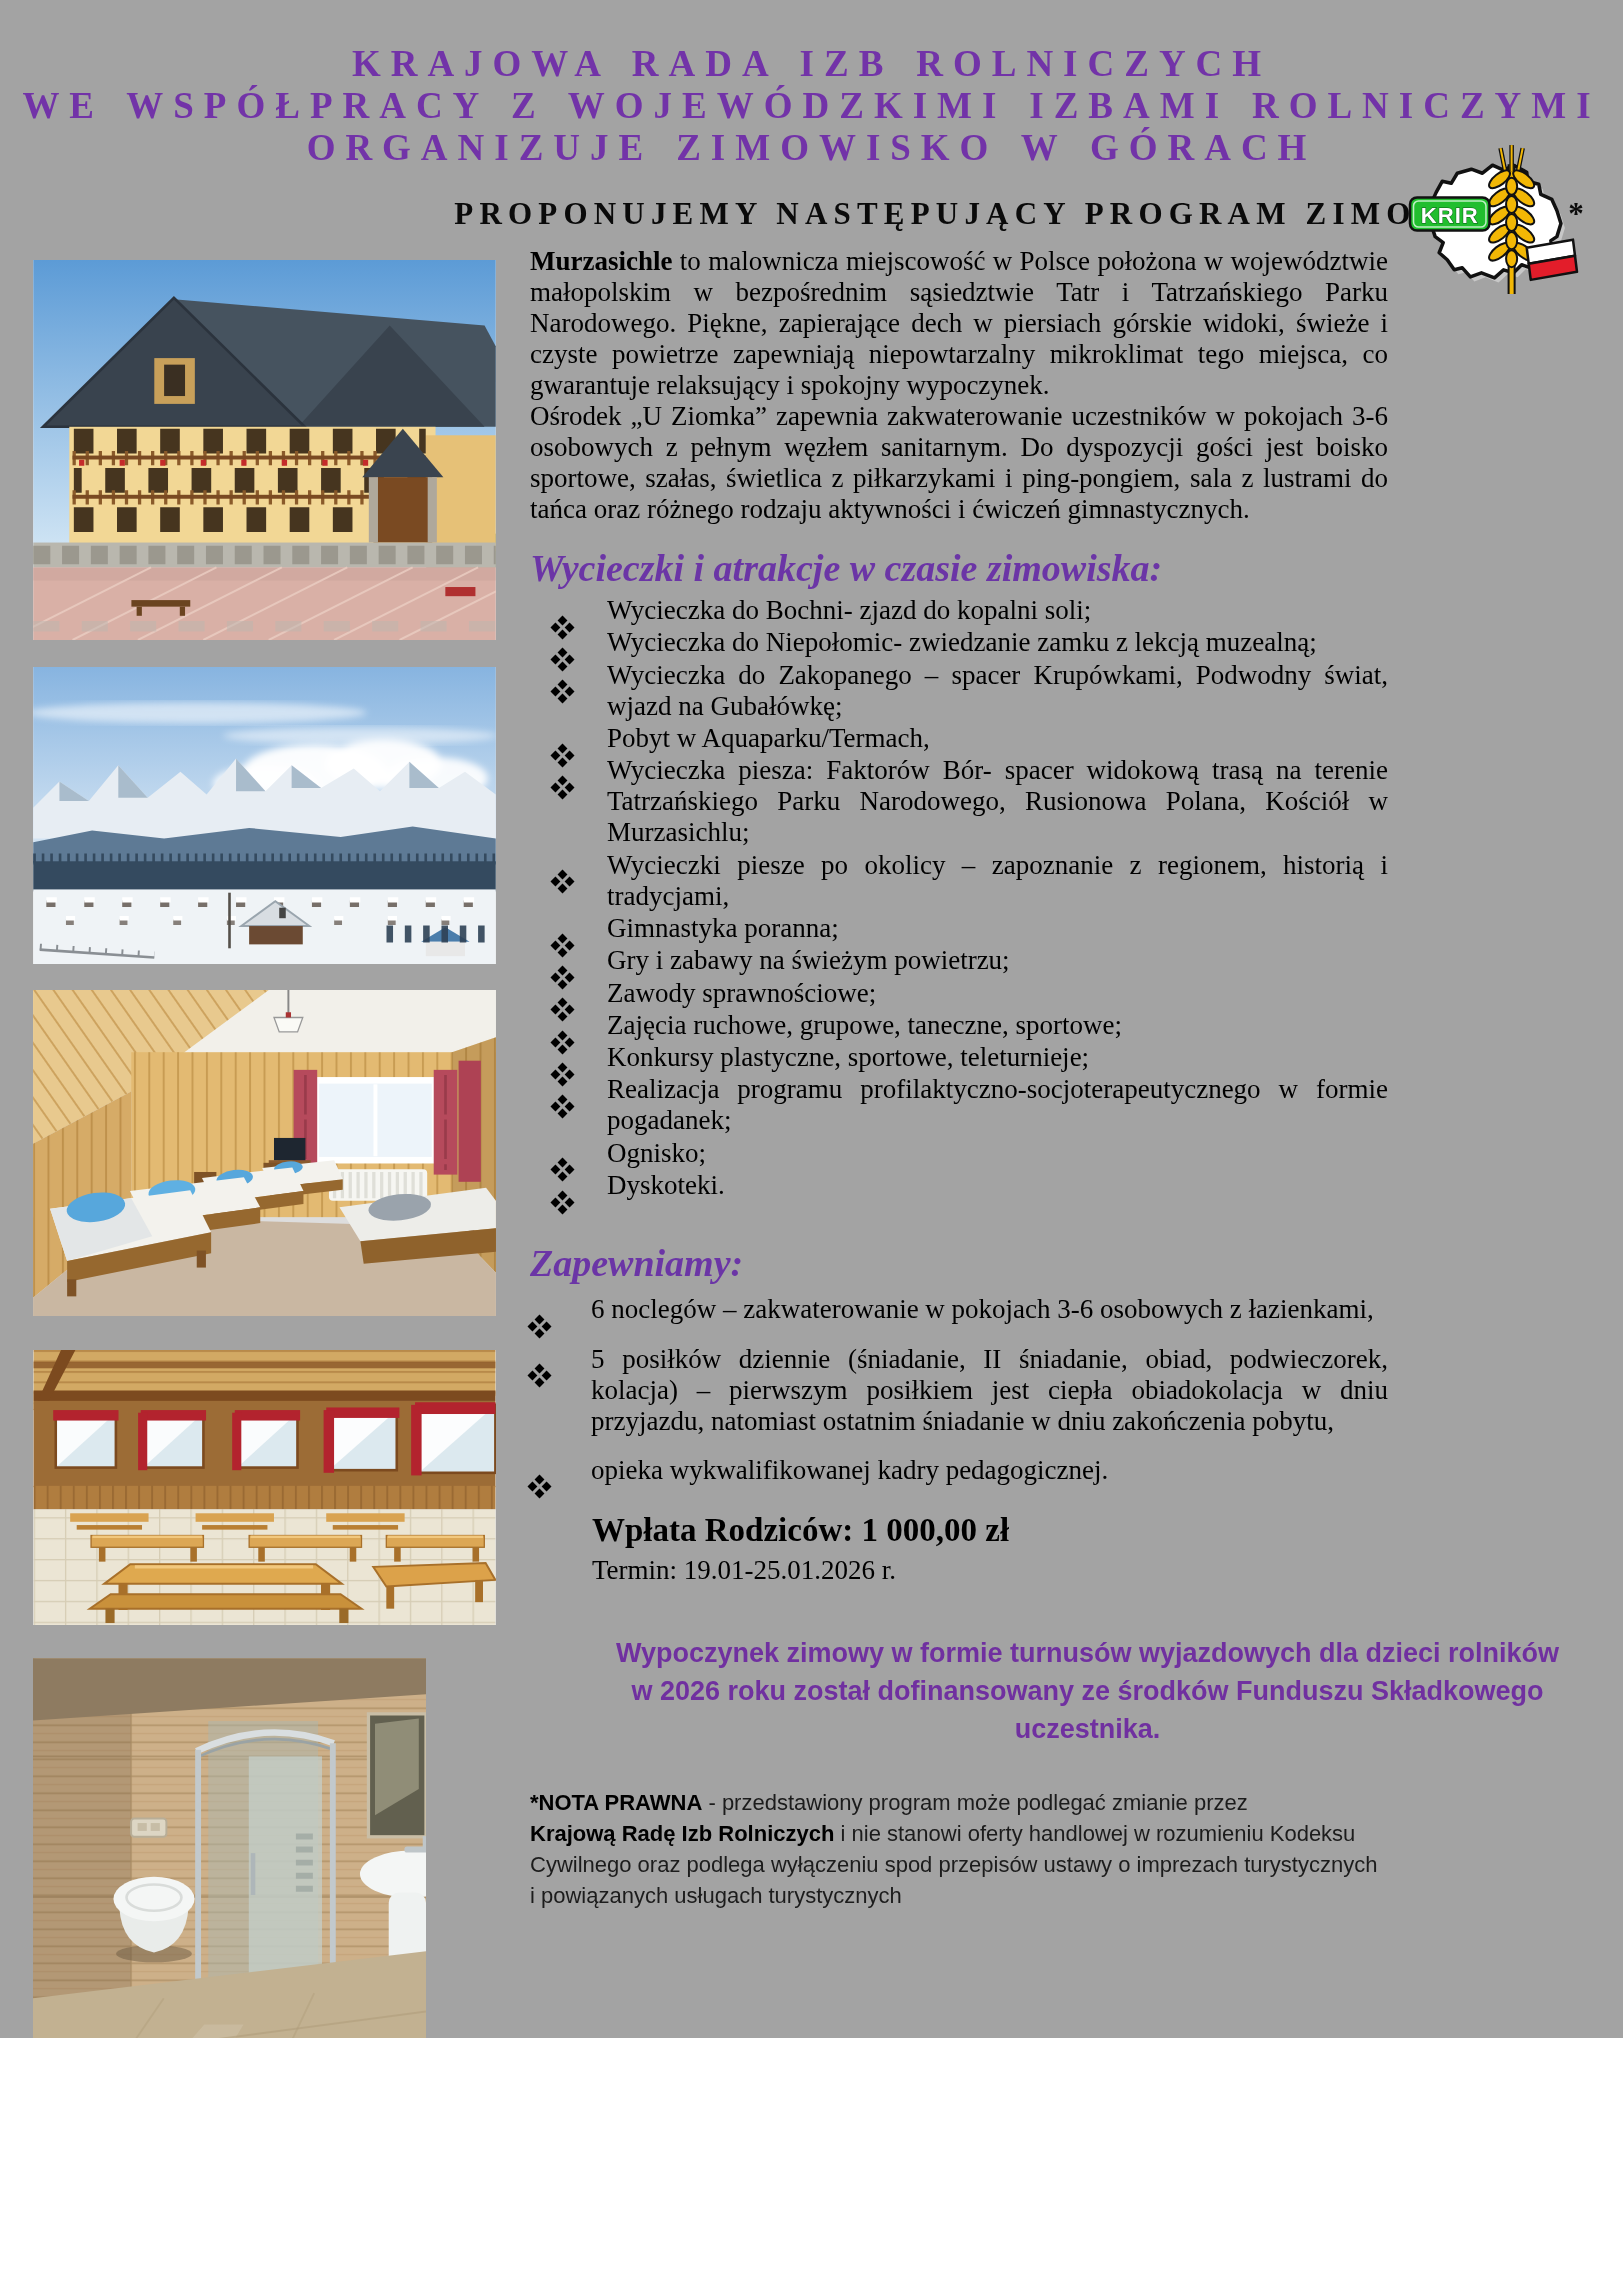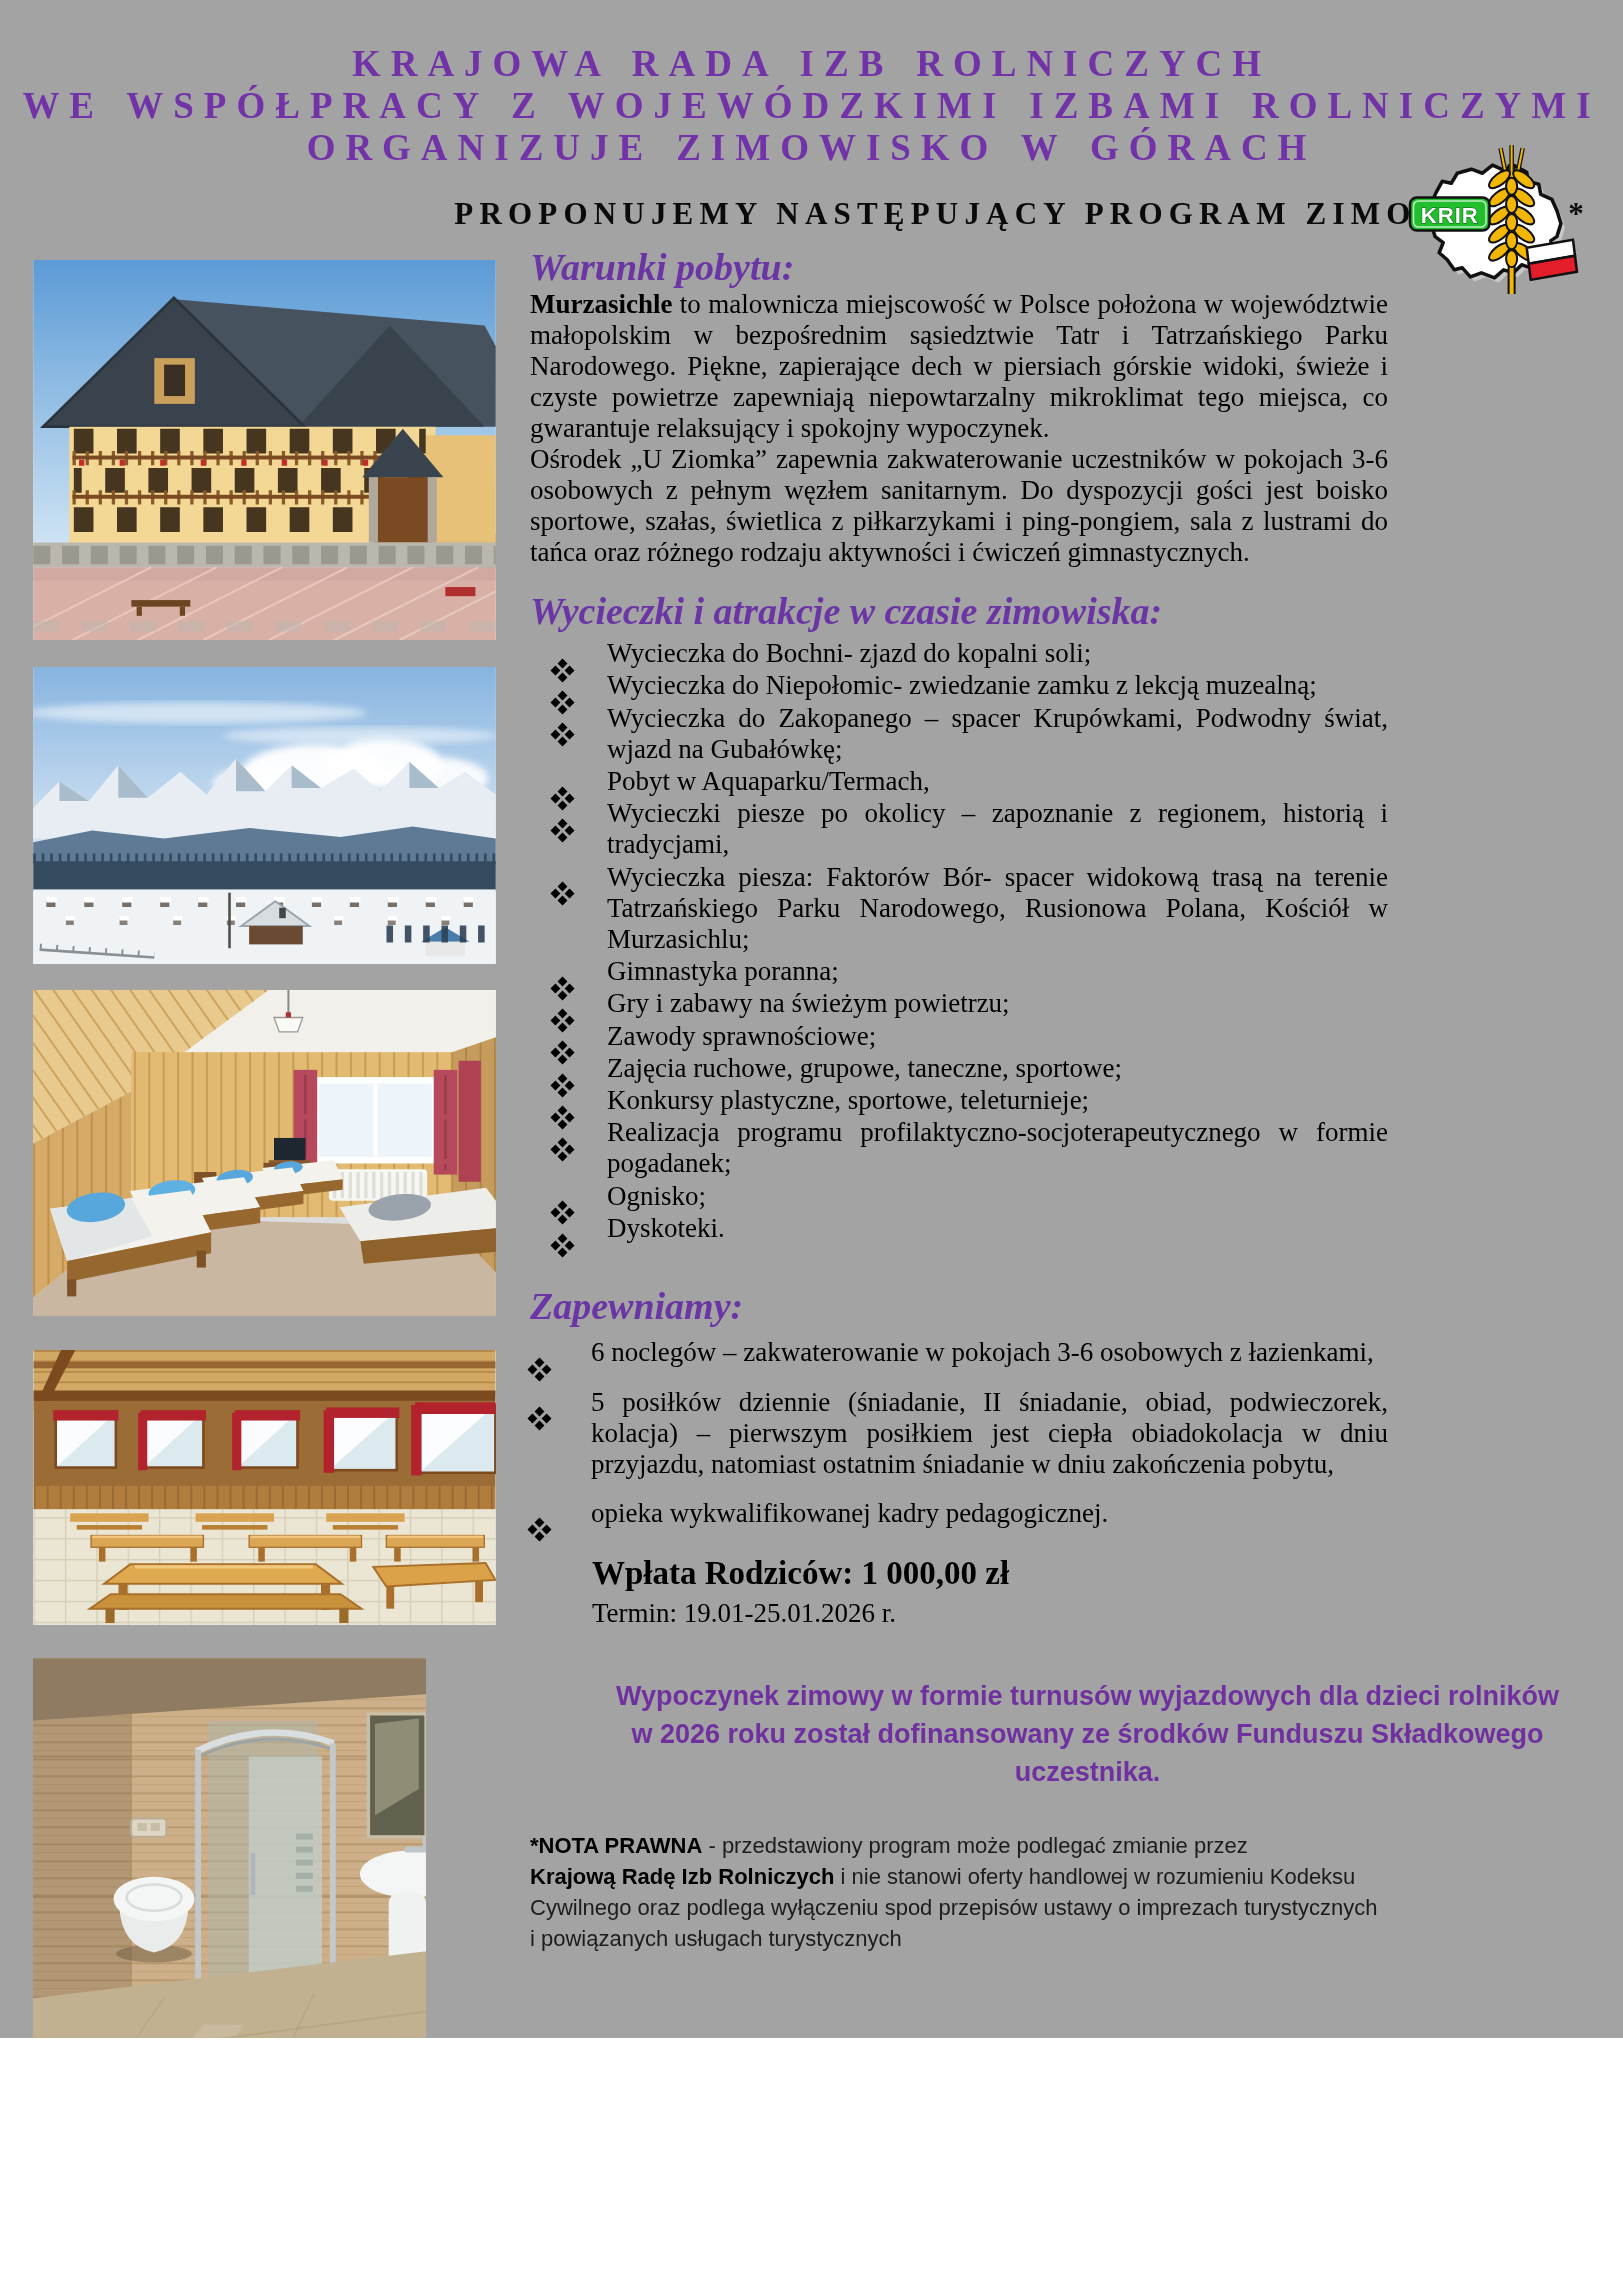--- a/index.html
+++ b/index.html
@@ -420,21 +420,20 @@
       <line x1="0" y1="620" x2="601" y2="540" stroke="#AE9B78" stroke-width="3" opacity=".5"></line>
       <line x1="60" y1="724" x2="200" y2="520" stroke="#AE9B78" stroke-width="3" opacity=".4"></line>
       <line x1="330" y1="724" x2="430" y2="512" stroke="#AE9B78" stroke-width="3" opacity=".4"></line>
       <rect x="0" y="598" width="14" height="126" fill="#E8E4DA"></rect>
       <rect x="0" y="642" width="30" height="82" fill="#2F4A66" opacity=".85"></rect>
     </svg>
   </div>
 
   <main class="content">
 
-    <h2>Warunki pobytu:</h2>
     <p class="body"><b>Murzasichle</b><span> to malownicza miejscowość w Polsce położona w województwie małopolskim w bezpośrednim sąsiedztwie Tatr i Tatrzańskiego Parku Narodowego. Piękne, zapierające dech w piersiach górskie widoki, świeże i czyste  powietrze zapewniają niepowtarzalny mikroklimat tego miejsca, co gwarantuje relaksujący i spokojny wypoczynek.</span></p>
     <p class="body">Ośrodek „U Ziomka” zapewnia zakwaterowanie uczestników w pokojach 3-6 osobowych z pełnym węzłem sanitarnym. Do dyspozycji gości jest boisko sportowe, szałas, świetlica z piłkarzykami i ping-pongiem, sala z lustrami do tańca oraz różnego rodzaju aktywności i ćwiczeń gimnastycznych.</p>
 
     <h2 class="h-wycieczki">Wycieczki i atrakcje w czasie zimowiska:</h2>
     <ul class="attractions">
       <li><span class="bullet"><span class="diamond">
               <i></i>
               <i></i>
               <i></i>
               <i></i>
@@ -455,27 +454,27 @@
               <i></i>
               <i></i>
               <i></i>
               <i></i>
             </span></span><span>Pobyt w Aquaparku/Termach,</span></li>
       <li><span class="bullet"><span class="diamond">
               <i></i>
               <i></i>
               <i></i>
               <i></i>
+            </span></span><span>Wycieczka piesza: Faktorów Bór- spacer widokową trasą na terenie Tatrzańskiego Parku Narodowego, Rusionowa Polana, Kościół w Murzasichlu;</span></li>
+      <li><span class="bullet"><span class="diamond">
+              <i></i>
+              <i></i>
+              <i></i>
+              <i></i>
             </span></span><span>Wycieczki piesze po okolicy – zapoznanie z regionem, historią i tradycjami,</span></li>
-      <li><span class="bullet"><span class="diamond">
-              <i></i>
-              <i></i>
-              <i></i>
-              <i></i>
-            </span></span><span>Wycieczka piesza: Faktorów Bór- spacer widokową trasą na terenie Tatrzańskiego Parku Narodowego, Rusionowa Polana, Kościół w Murzasichlu;</span></li>
       <li><span class="bullet"><span class="diamond">
               <i></i>
               <i></i>
               <i></i>
               <i></i>
             </span></span><span>Gimnastyka poranna;</span></li>
       <li><span class="bullet"><span class="diamond">
               <i></i>
               <i></i>
               <i></i>

